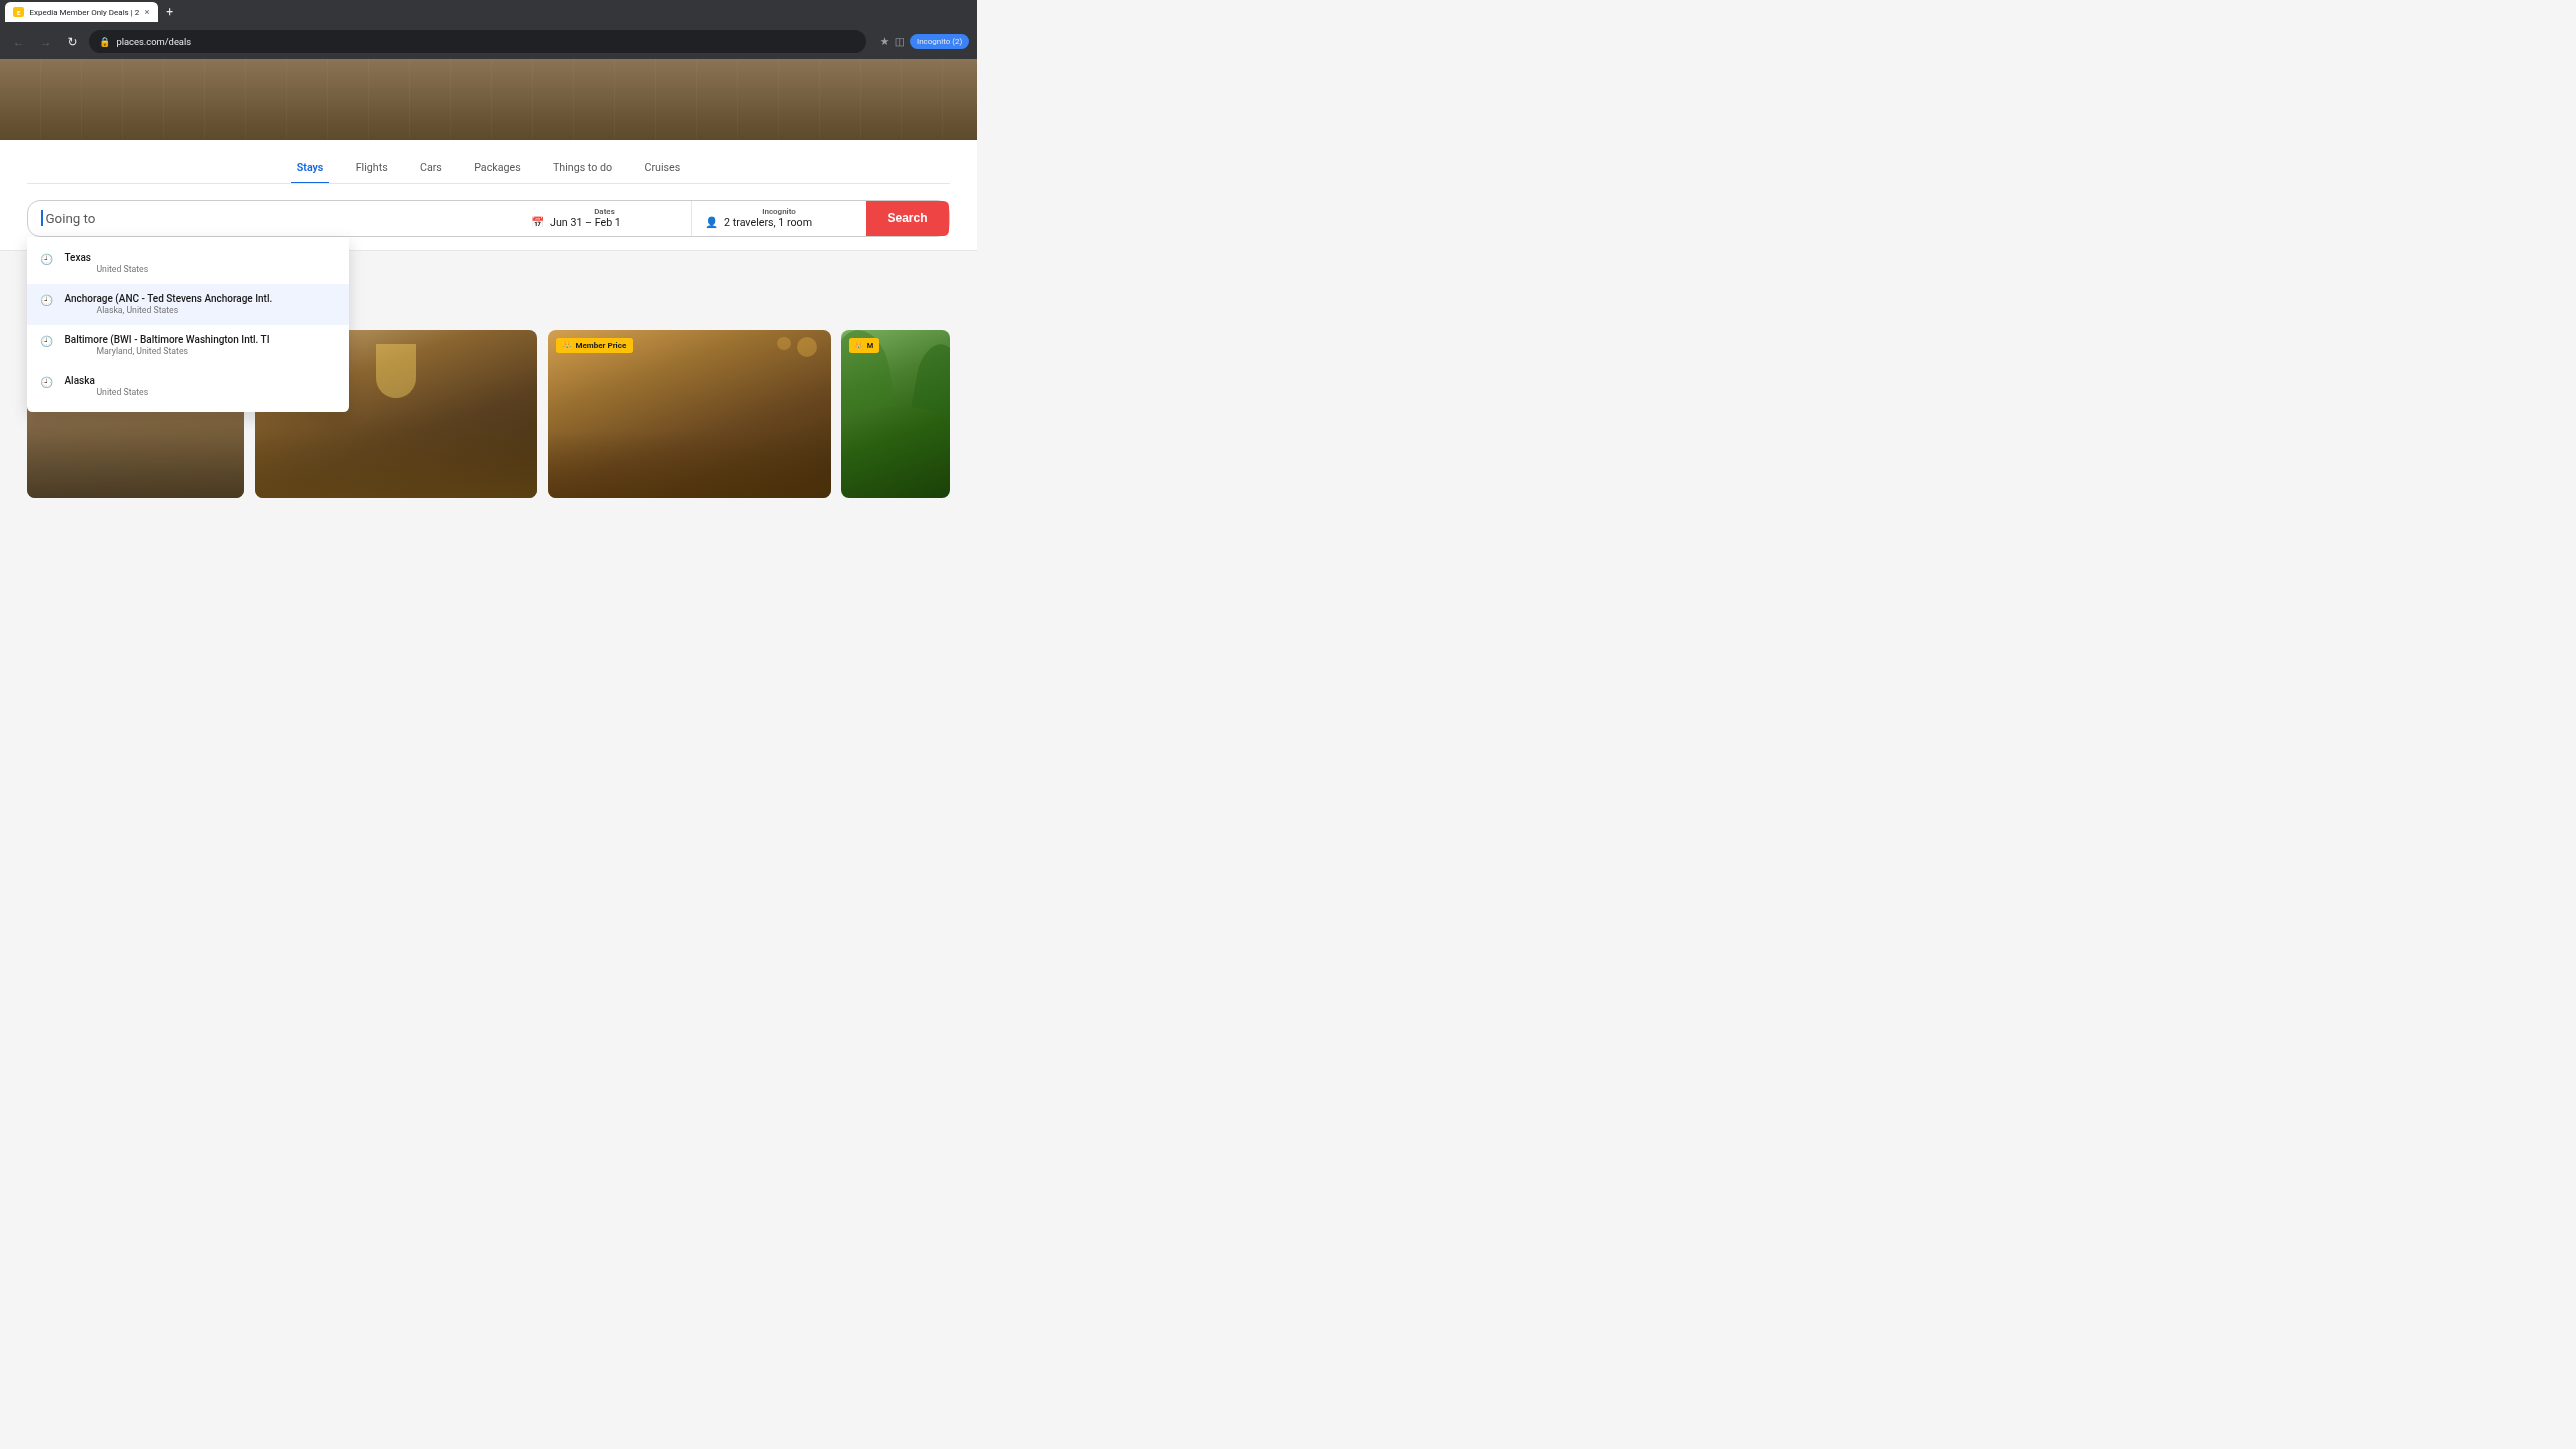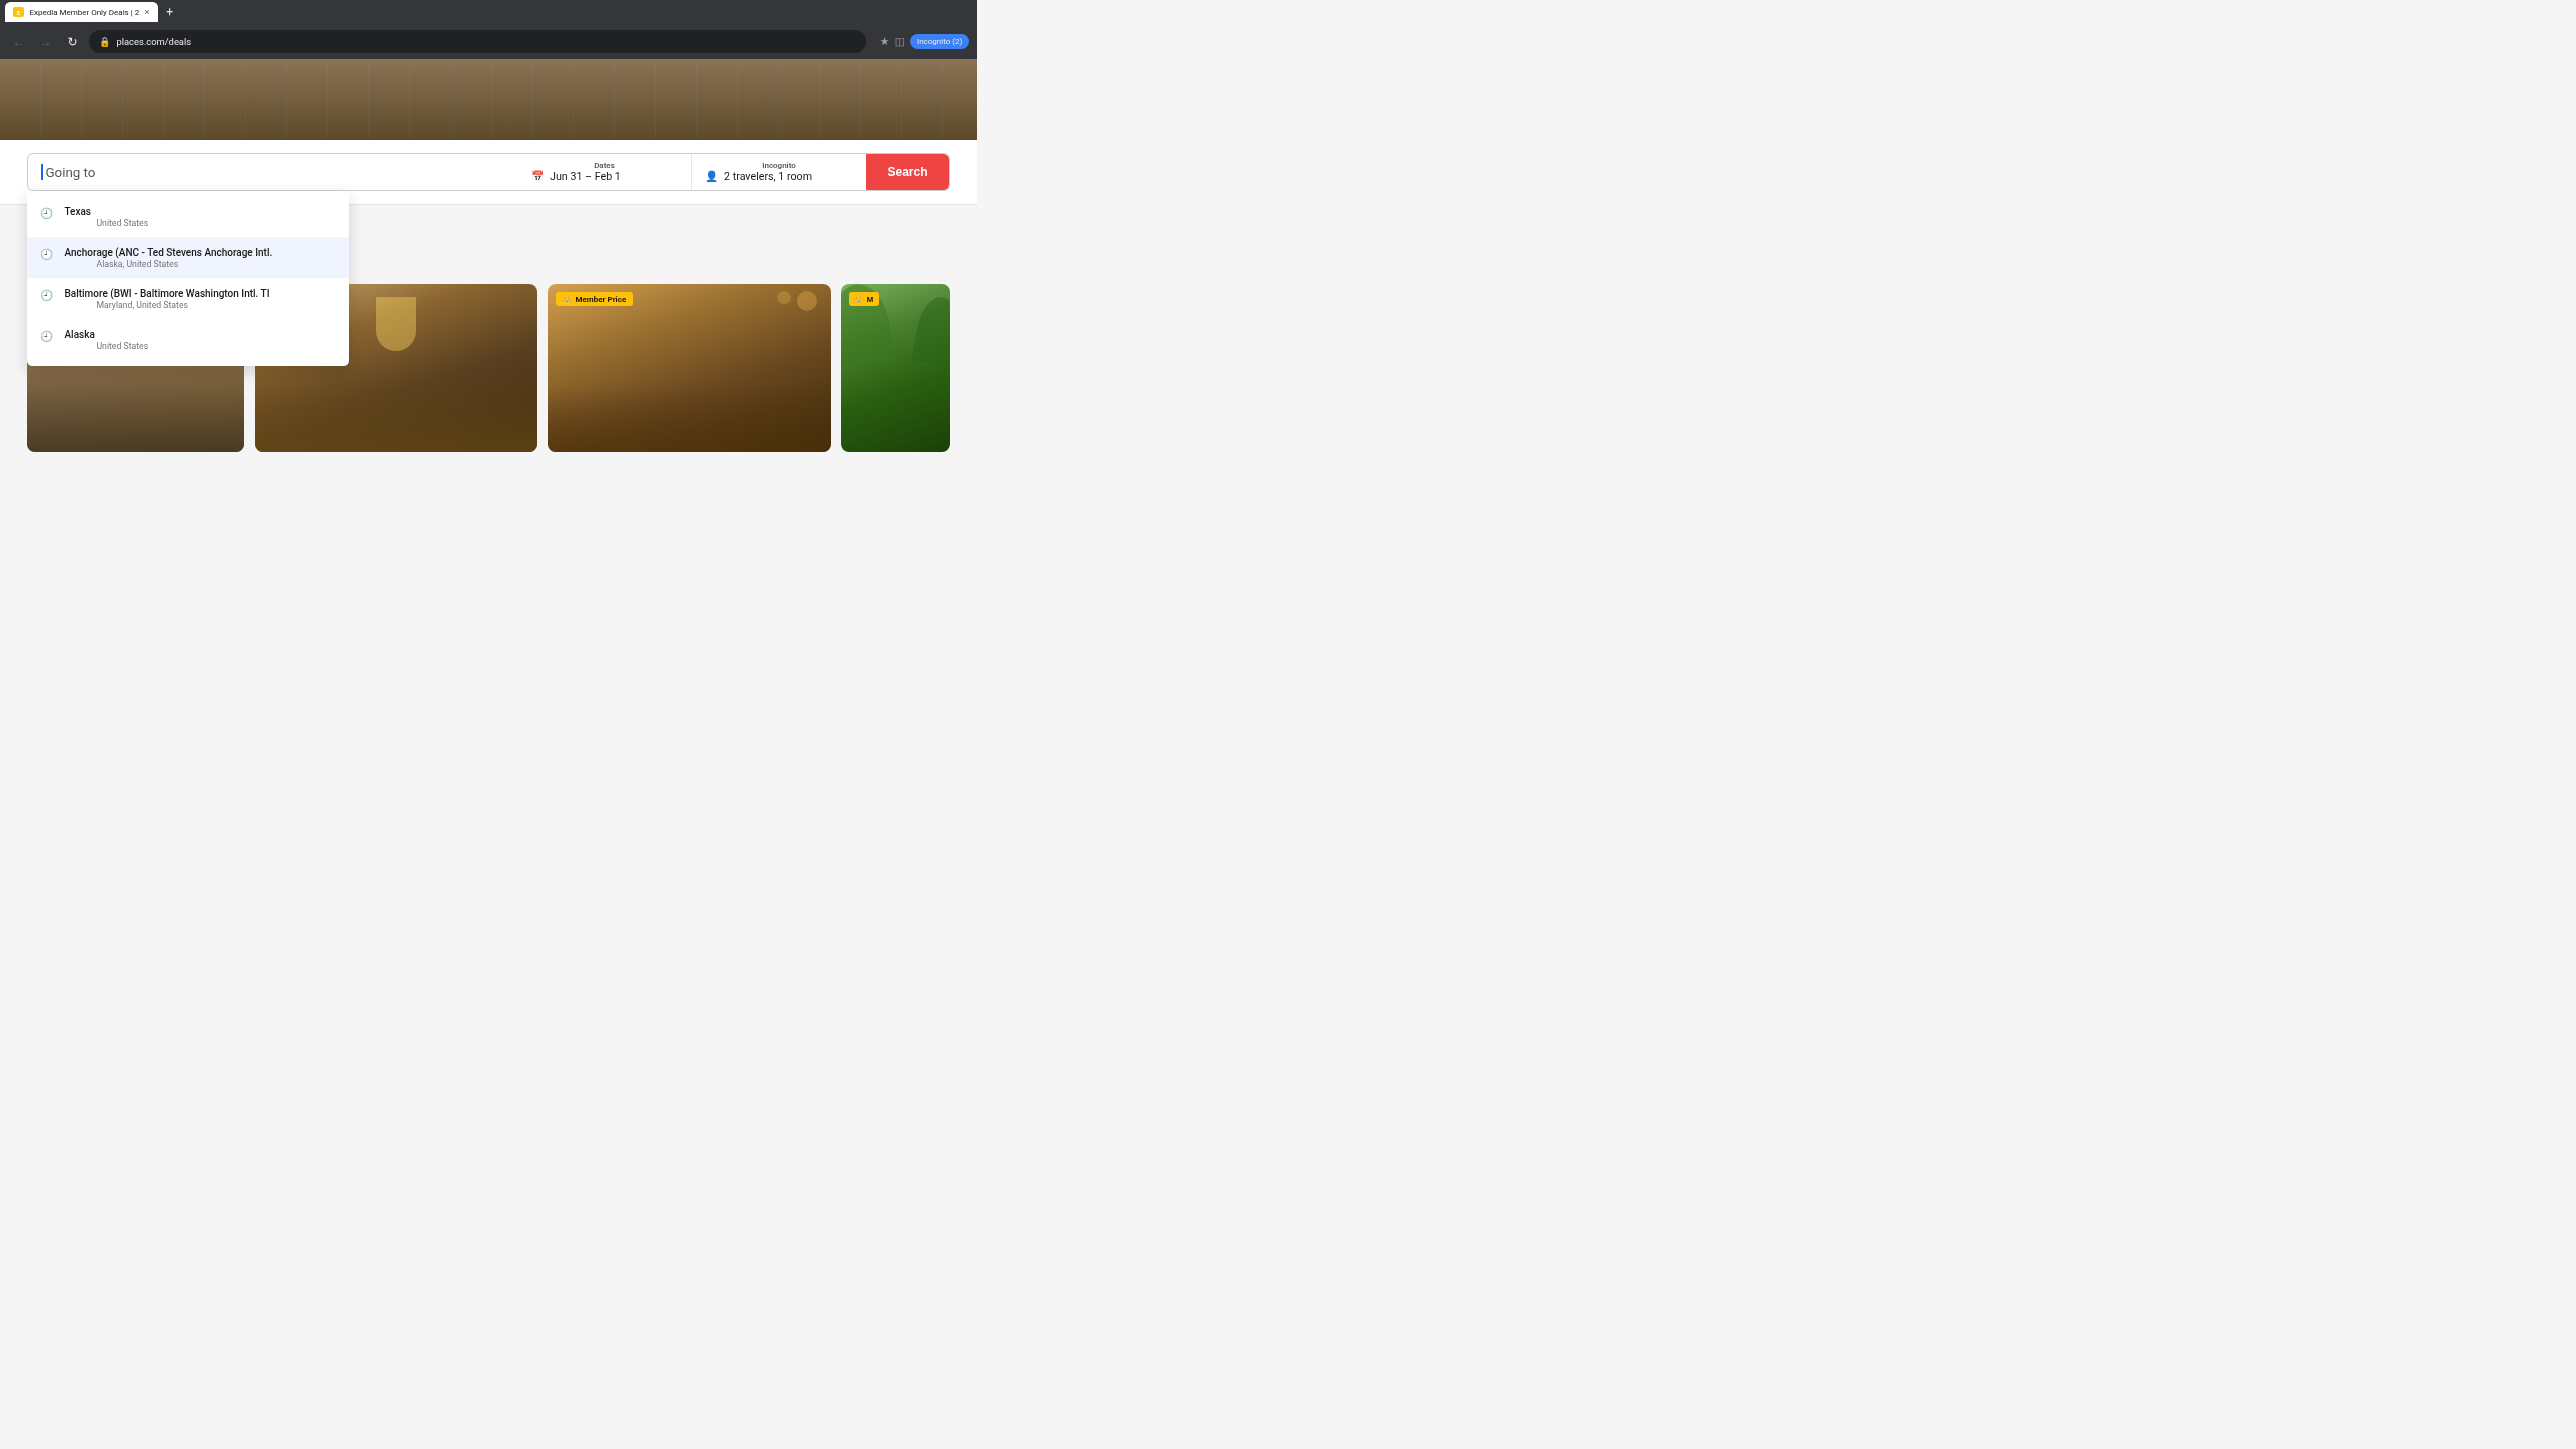--- a/index.html
+++ b/index.html
@@ -147,21 +147,21 @@
     .search-tab.active {
       color: #1668e3;
       border-bottom-color: #1668e3;
       font-weight: 600;
     }
 
     .search-bar {
       display: flex;
       gap: 0;
       border: 0.7px solid #ccc;
-      border-radius: 6px;
+      border-radius: 13px;
       overflow: visible;
       position: relative;
     }
     .search-field-group {
       display: flex;
       flex-direction: column;
       padding: 6.7px 13.4px;
       border-right: 0.7px solid #e6e6e6;
       min-width: 174px;
     }
@@ -353,20 +353,40 @@
 <div class="page-content">
 
   <div class="hero-banner">
     <div class="hero-overlay"></div>
 
     <div style="position:absolute;inset:0;background: repeating-linear-gradient(90deg, transparent, transparent 40px, rgba(255,255,255,0.03) 40px, rgba(255,255,255,0.03) 41px), linear-gradient(180deg, #8B7355 0%, #5c4a2a 100%);"></div>
   </div>
 
   <div class="search-section">
 
+    <div class="search-tabs">
+      <div class="search-tab active">
+        <span>Stays</span>
+      </div>
+      <div class="search-tab">
+        <span>Flights</span>
+      </div>
+      <div class="search-tab">
+        <span>Cars</span>
+      </div>
+      <div class="search-tab">
+        <span>Packages</span>
+      </div>
+      <div class="search-tab">
+        <span>Things to do</span>
+      </div>
+      <div class="search-tab">
+        <span>Cruises</span>
+      </div>
+    </div>
 
     <div style="position:relative;">
       <div class="search-bar">
 
         <div class="destination-field">
           <div class="destination-cursor"></div>
           <span class="destination-label">Going to</span>
         </div>
 
         <div class="search-field-group">

